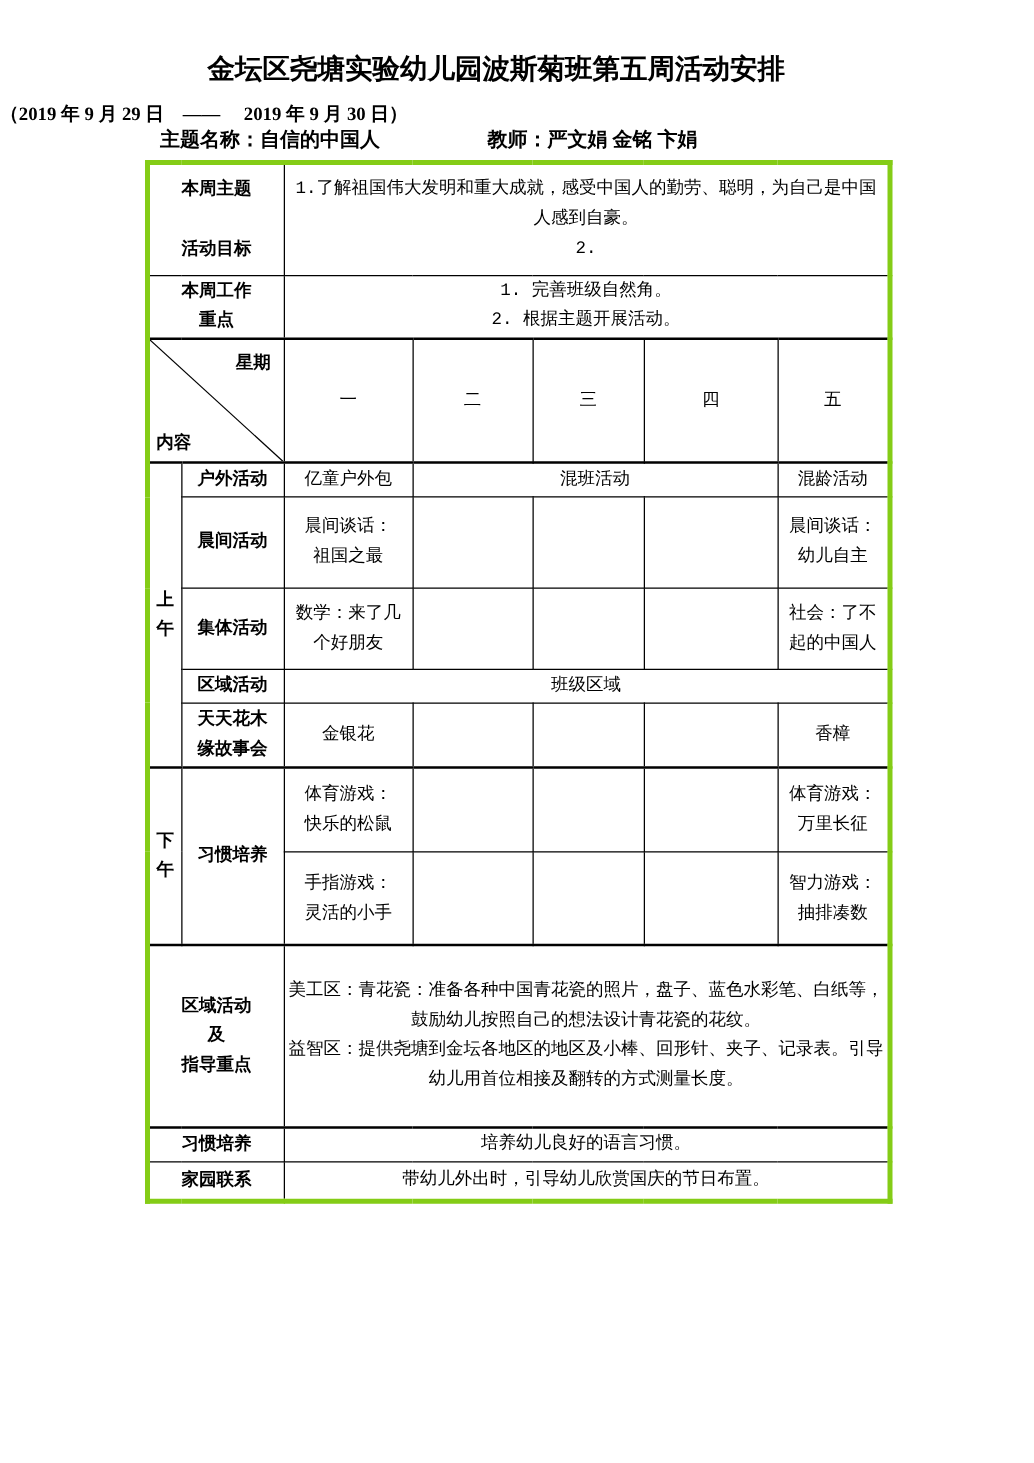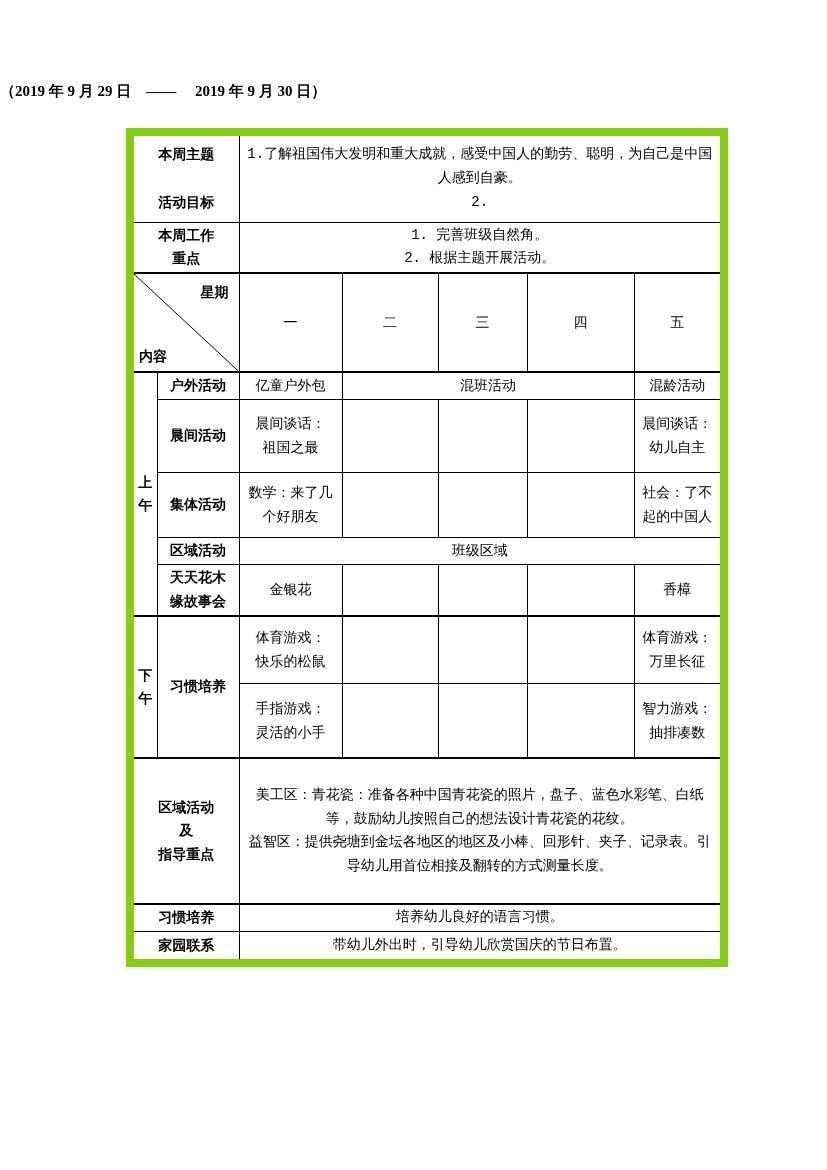--- a/index.html
+++ b/index.html
@@ -23,22 +23,21 @@
   }
   .theme-line { position:absolute; top:102px; left:0; width:100%; height:22px; font-weight:bold; font-size:16px; }
   .theme-name { position:absolute; left:128px; top:0; white-space:pre; }
   .teachers   { position:absolute; left:390px; top:0; white-space:pre; }
 
   table.sched {
     position:absolute; top:128px; left:116px;
     width:594px;
     border-collapse:collapse;
     table-layout:fixed;
-    border:8px solid #84cc16;
-    margin-left:10px;
+    border:4px solid #84cc16;
   }
   table.sched td {
     border:1px solid #000;
     padding:1px 3px;
     font-size:14px;
     text-align:center;
     vertical-align:middle;
     white-space:pre-line;
     line-height:1.7;
     overflow:hidden;
@@ -70,21 +69,26 @@
   td.diag .week { position:absolute; top:7px; right:10px; font-weight:bold; }
   td.diag .cont { position:absolute; bottom:2px; left:5px; font-weight:bold; }
 
   .vlabel { font-weight:bold; font-size:15px; line-height:1.5; padding:0; }
 </style>
 </head>
 <body>
 
 <div class="page">
 
+  <div class="doc-title">金坛区尧塘实验幼儿园波斯菊班第五周活动安排</div>
   <div class="doc-date">（2019 年 9 月 29 日　——　 2019 年 9 月 30 日）</div>
+  <div class="theme-line">
+    <span class="theme-name">主题名称：自信的中国人</span>
+    <span class="teachers">教师：严文娟 金铭 卞娟</span>
+  </div>
 
   <table class="sched">
     <colgroup>
       <col style="width:27px">
         <col style="width:82px">
       <col style="width:103px">
         <col style="width:96px">
         <col style="width:89px">
         <col style="width:107px">
         <col style="width:90px">

